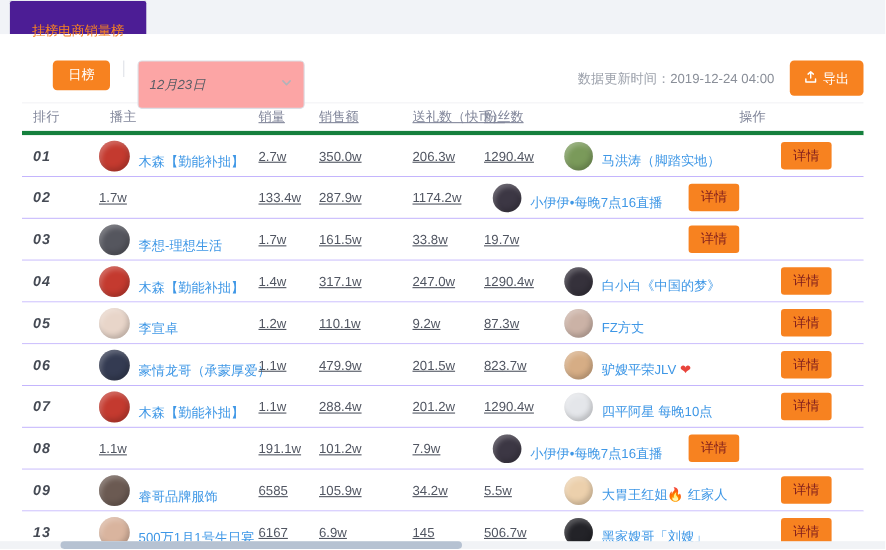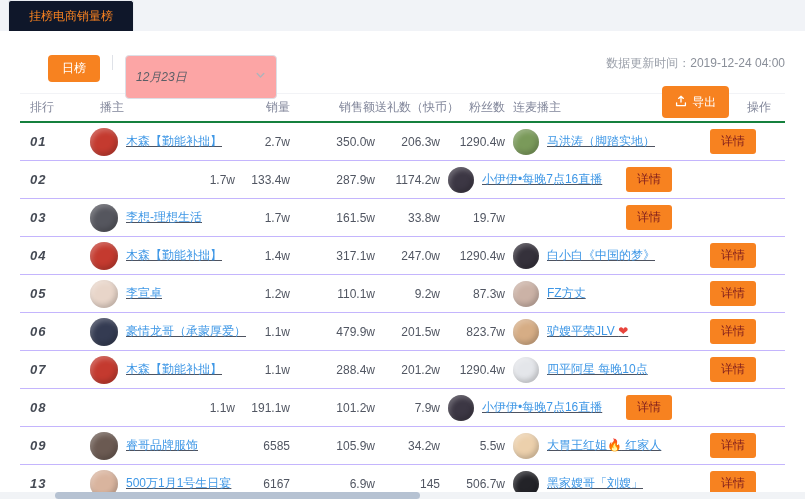--- a/index.html
+++ b/index.html
@@ -7,70 +7,70 @@
   body {
     position: relative;
     background: #ffffff;
     font-family: "Liberation Sans", "DejaVu Sans", sans-serif;
     font-size: 12px;
     color: #4e5360;
   }
   
   .tabbar { height: 31px; background: #f1f3f7; display: flex; align-items: stretch; padding-left: 8px; }
   .tab {
-    background: #0f172a; color: #f78220; font-size: 12px;
-    padding: 0 20px; line-height: 31px; white-space: nowrap;
+    background: #4c1d95; color: #f78220; font-size: 12px;
+    padding: 12px 20px; line-height: 31px; white-space: nowrap;
     border: 1px solid #e9ecf1; border-bottom: none; border-radius: 3px 3px 0 0;
     cursor: pointer;
   }
   
   .toolbar { display: flex; align-items: flex-start; margin: 24px 20px 10px 20px; height: 28px; padding-left: 28px; }
   .btn-daily {
     background: #f78220; color: #fff; border: none; border-radius: 4px;
     font-size: 12px; padding: 0 14px; height: 27px; cursor: pointer;
     font-family: inherit;
   }
   .v-divider { width: 1px; height: 15px; background: #dfe2e8; margin: 0 12px; }
   .select {
     width: 152px; height: 44px; background: #fca5a5; border: 1px solid #dcdfe6;
     border-radius: 4px; display: flex; align-items: center; justify-content: space-between;
     padding: 0 10px; color: #5a5e66; cursor: pointer; font-style: italic;
   }
-  .toolbar-right { margin-left: auto; display: flex; align-items: center; gap: 14px; flex-direction: column; }
+  .toolbar-right { margin-left: auto; display: flex; align-items: center; gap: 14px; }
   .update-time { color: #9ca1ab; font-size: 12px; }
   .update-time .t-val { color: #8a8f99; }
   .btn-export {
     background: #f78220; color: #fff; border: none; border-radius: 4px;
     height: 32px; padding: 0 13px; font-size: 12px; cursor: pointer;
     display: flex; align-items: center; gap: 5px; font-family: inherit;
   }
   
   .table { margin: 0 20px; }
   .tr, .thead {
     display: grid;
     grid-template-columns: 70px 145px 55px 85px 65px 65px 205px 1fr;
     align-items: center;
   }
   .thead {
     height: 30px; color: #81869a; font-size: 12px;
-    border-top: 1px solid #f2f3f6; border-bottom: 2px solid #15803d;
+    border-top: 1px solid #f2f3f6; border-bottom: 4px solid #15803d;
   }
   .tr { height: 38px; border-bottom: 1px solid #c4b5fd; background: #fff; }
   .th, .td { white-space: nowrap; }
   .th-rank, .td-rank { padding-left: 10px; }
   .th-bc { padding-left: 10px; }
-  .th-num, .td-num { text-align: right; }
+  .th-num, .td-num { text-align: left; text-decoration: underline; }
   .th-co, .td-co { padding-left: 8px; }
   .th-action { text-align: right; padding-right: 14px; }
   .td-rank {
     font-style: italic; font-weight: 600; font-size: 13px; color: #454a54;
     letter-spacing: 1px;
   }
   .td-num { color: #51566275; color: #515662; font-size: 12px; }
-  .td-bc, .td-co { display: flex; align-items: center; gap: 8px; overflow: visible; text-decoration: underline; }
+  .td-bc, .td-co { display: flex; align-items: flex-end; gap: 8px; overflow: visible; }
   .avatar {
     display: inline-block; border-radius: 50%; flex: 0 0 auto;
     box-shadow: inset -2px -3px 5px rgba(0,0,0,.18), inset 2px 3px 5px rgba(255,255,255,.25);
   }
   .av28 { width: 28px; height: 28px; }
   .av26 { width: 26px; height: 26px; }
   .link { color: #3e97e6; text-decoration: none; cursor: pointer; font-size: 12px; }
   .heart { color: #e8443c; }
   .fire  { color: #f08c1e; }
   .td-action { text-align: right; padding-right: 38px; }
@@ -120,21 +120,20 @@
 </div>
 
 <div class="table">
   <div class="thead">
     <div class="th th-rank">排行</div>
     <div class="th th-bc">播主</div>
     <div class="th th-num">销量</div>
     <div class="th th-num">销售额</div>
     <div class="th th-num">送礼数（快币）</div>
     <div class="th th-num">粉丝数</div>
-    <div class="th th-co">连麦播主</div>
     <div class="th th-action">操作</div>
   </div>
   <div id="table-body">
   <div class="tr">
     <div class="td td-rank">01</div>
     <div class="td td-bc">
       <span class="avatar av28" style="background: rgb(196, 58, 47);"></span>
       <a class="link">木森【勤能补拙】</a>
     </div>
     <div class="td td-num">2.7w</div>

